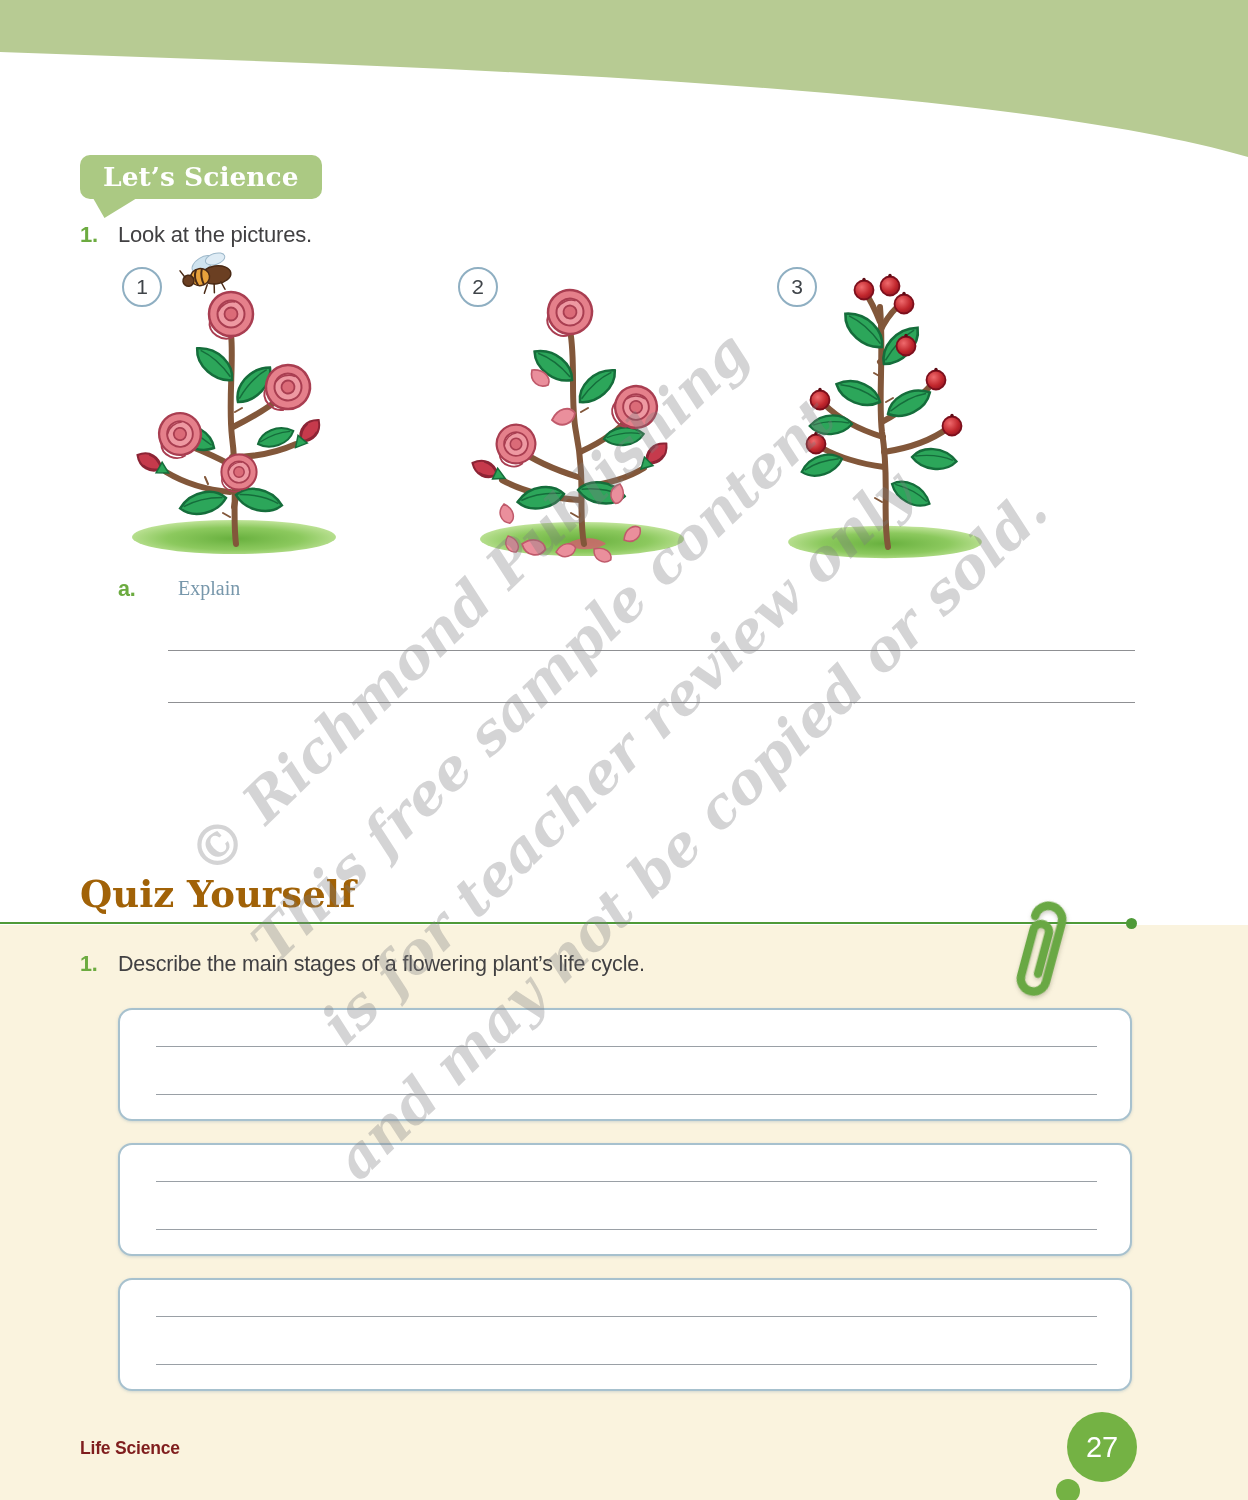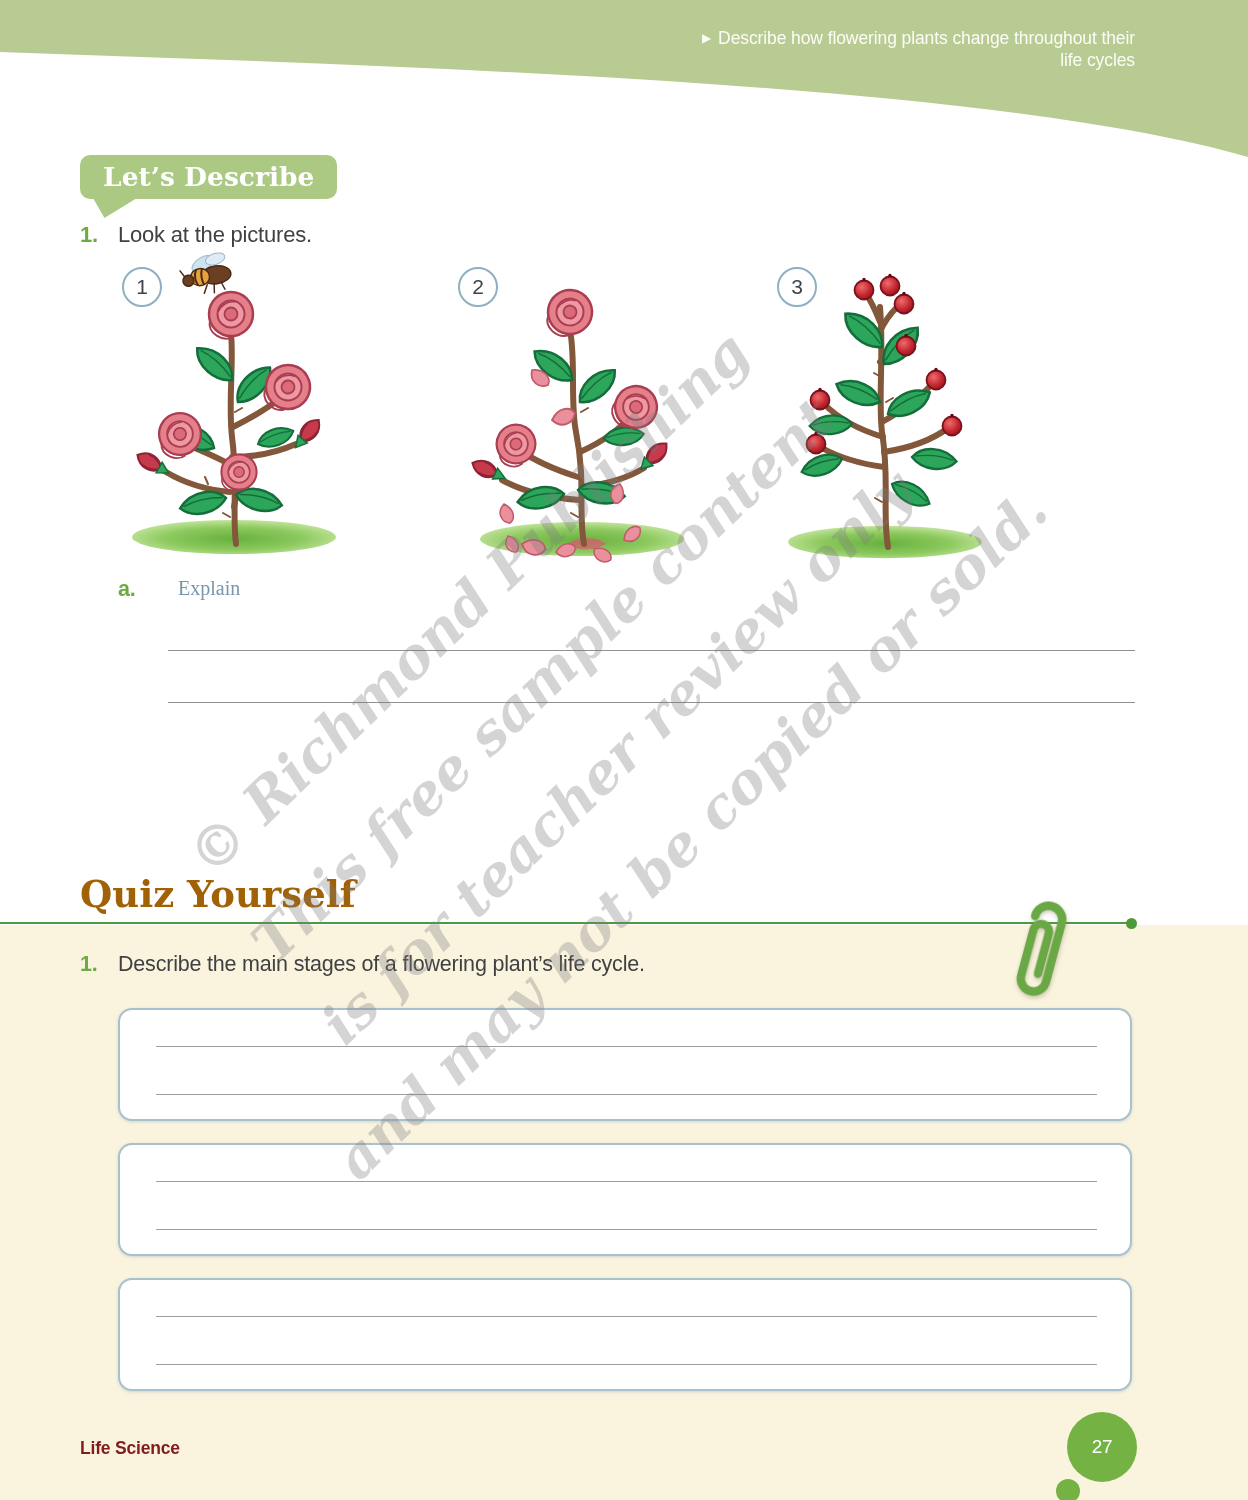--- a/index.html
+++ b/index.html
@@ -73,21 +73,21 @@
   
   .clip {
     position:absolute; left:1000px; top:888px; width:74px; height:118px;
     transform:rotate(15deg); z-index:3;
     filter:drop-shadow(1px 2px 2px rgba(90,90,60,0.3));
   }
   
   .subject { position:absolute; left:80px; top:1438px; color:#7f1d1d; font-weight:bold; font-size:17.5px; }
   .pageCircle {
     position:absolute; left:1067px; top:1412px; width:70px; height:70px; border-radius:50%;
-    background:#74b244; color:#ffffff; font-size:19px; text-align:center; line-height:70px;
+    background:#74b244; color:#ffffff; font-size:29px; text-align:center; line-height:70px;
   }
   .pageDot { position:absolute; left:1056px; top:1479px; width:24px; height:24px; border-radius:50%; background:#74b244; }
   
   .watermark {
     position:absolute; left:-10px; top:505px; width:1180px;
     transform:rotate(-44deg); text-align:center; z-index:10;
     font-family:"DejaVu Serif", serif; font-weight:bold; font-style:italic;
     font-size:56px; line-height:107px; color:rgba(125,125,128,0.33);
     pointer-events:none; white-space:nowrap; letter-spacing:0;
   }
@@ -141,28 +141,22 @@
       <path d="M-2,8.5 l-4,8 M5,8.5 l-1,9 M12,7.5 l3,8 M-23,-2 l-4,-7" fill="none" stroke="#4a2a15" stroke-width="1.5" stroke-linecap="round"></path>
     </g>
   </defs>
 </svg>
 
 <div class="page">
 
   <svg class="band" viewBox="0 0 1248 170" preserveAspectRatio="none">
     <path d="M0,0 H1248 V157 C1000,86 470,68 0,52 Z" fill="#b7cb93"></path>
   </svg>
-  <div class="objective">
-    <div>
-      <span class="bullet">▶</span><span>Describe how flowering plants change throughout their</span>
-    </div>
-    <div>life cycles</div>
-  </div>
-
-  <div class="badge badge-practice">Let’s Describe</div>
+
+  <div class="badge badge-practice">Let’s Science</div>
 
   <div class="qrow row-look">
     <span class="qnum">1.</span>
     <span class="qtext">Look at the pictures.</span>
   </div>
 
   <div class="numCircle" style="left:122px;top:267px">1</div>
   <svg class="pic" style="left:118px;top:252px" width="232" height="315" viewBox="0 0 232 315">
     <use href="#grass" transform="translate(116,285)"></use>
     <g fill="none" stroke="#82573a" stroke-width="6" stroke-linecap="round">

